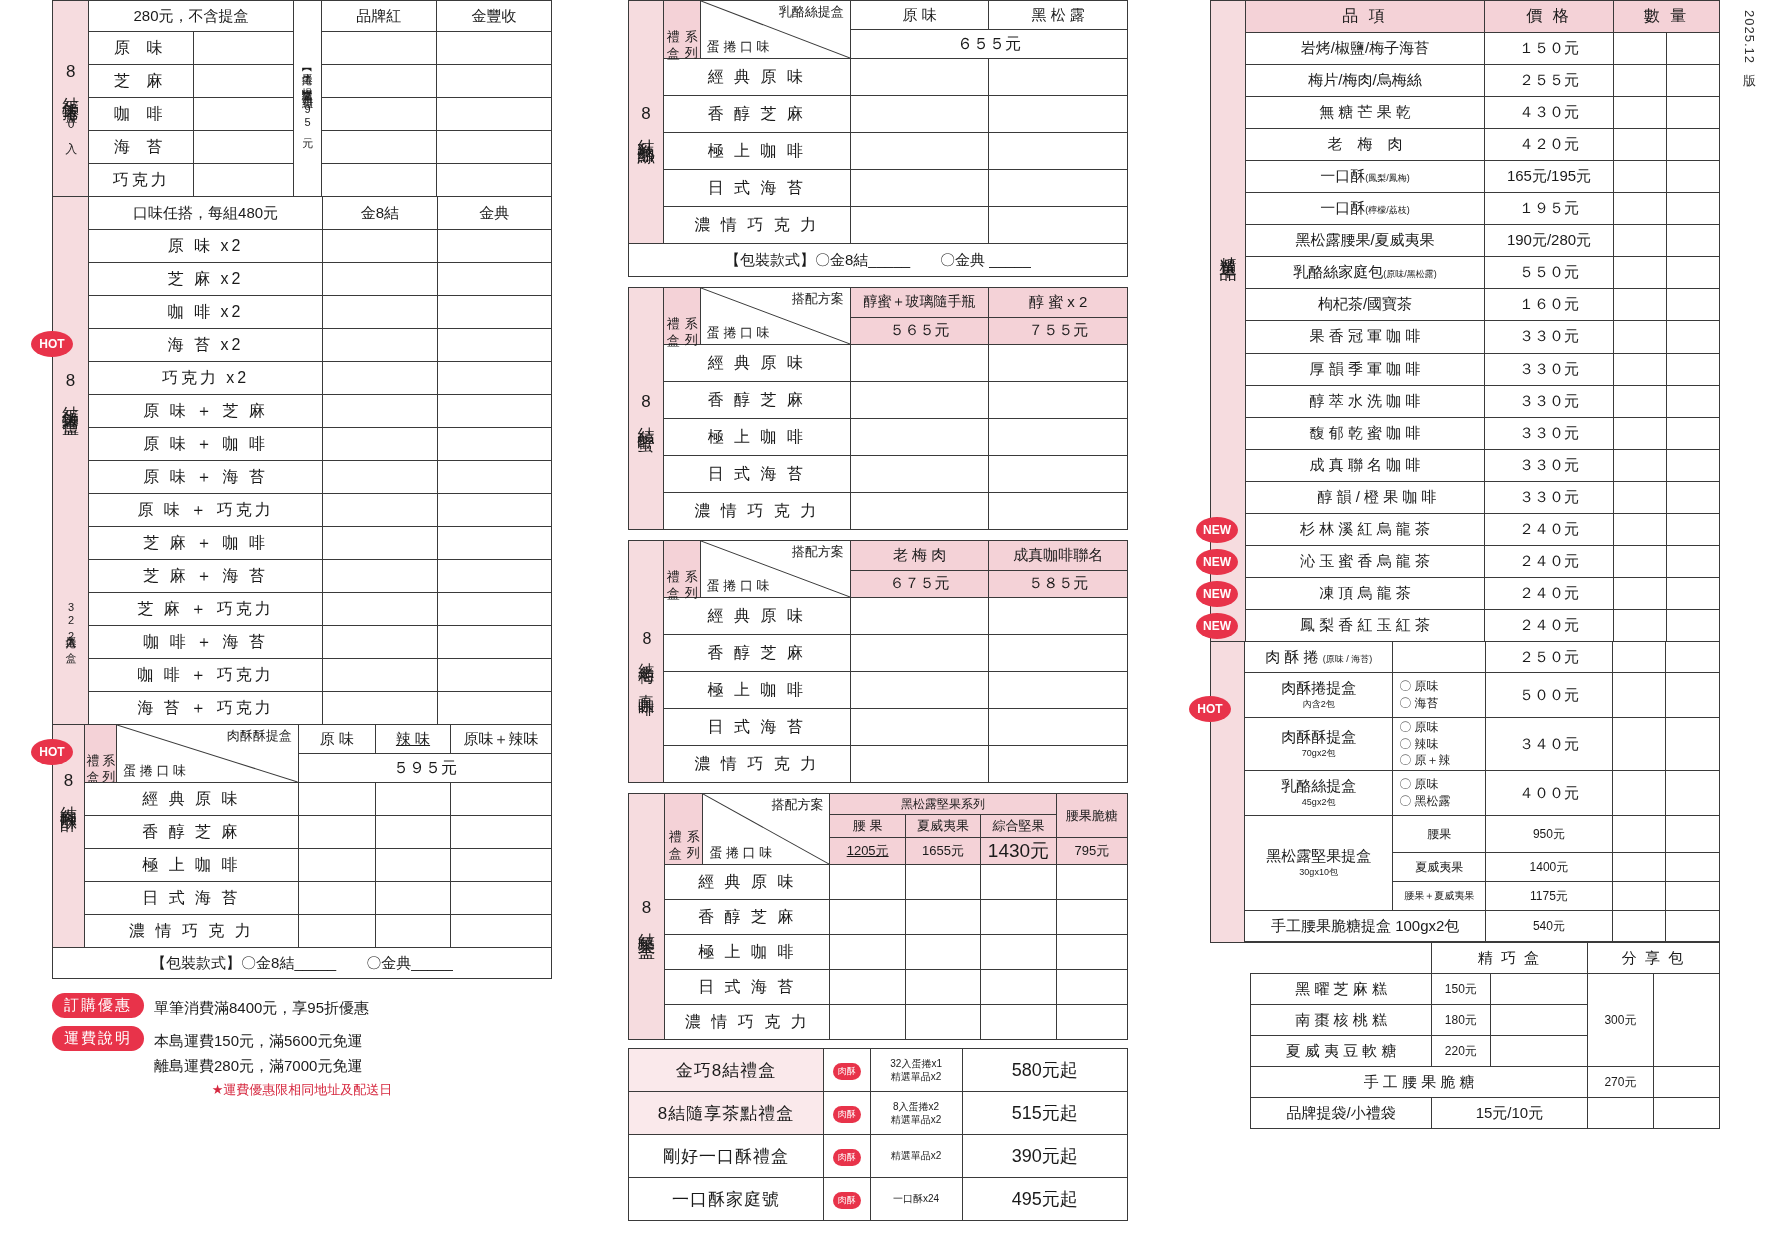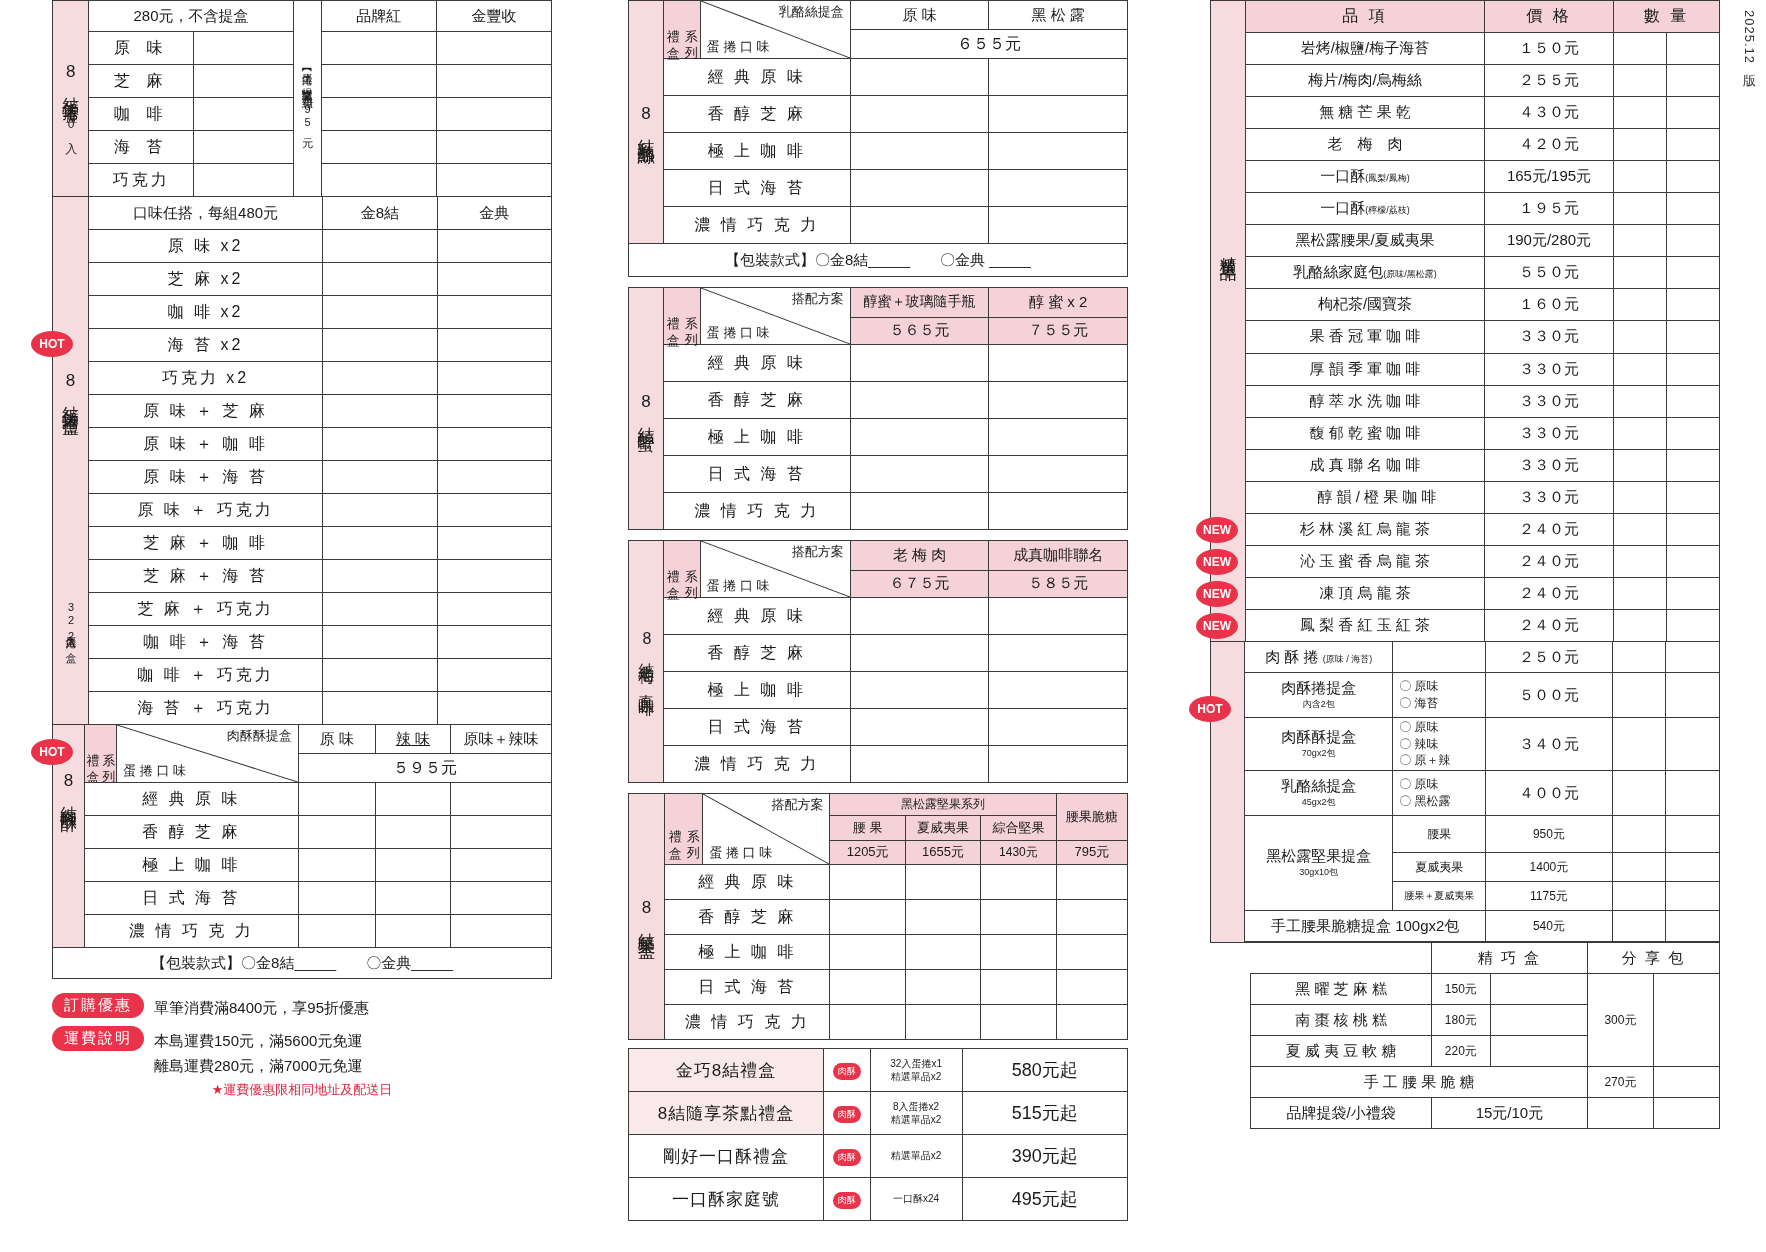--- a/index.html
+++ b/index.html
@@ -470,23 +470,23 @@
         </td>
         <td class="pinkhdr" colspan="3" style="height:20px;font-size:12px;">黑松露堅果系列</td>
         <td class="pinkhdr" rowspan="2" style="width:68px;font-size:13px;">腰果脆糖</td>
       </tr>
       <tr>
         <td class="pinkhdr" style="height:22px;width:72px;font-size:13px;">腰 果</td>
         <td class="pinkhdr" style="width:72px;font-size:13px;">夏威夷果</td>
         <td class="pinkhdr" style="width:72px;font-size:13px;">綜合堅果</td>
       </tr>
       <tr>
-        <td class="pinkhdr" style="height:22px;font-size:13px;">1205元</td>
+        <td class="pinkhdr" style="height:22px;font-size:13px;text-decoration:underline;">1205元</td>
         <td class="pinkhdr" style="font-size:13px;">1655元</td>
-        <td class="pinkhdr" style="font-size:12px;">1430元</td>
+        <td class="pinkhdr" style="font-size:19px;">1430元</td>
         <td class="pinkhdr" style="font-size:13px;">795元</td>
       </tr>
       <tr>
             <td class="white rowlab sp2" colspan="2" style="height:34px;">經 典 原 味</td>
             <td></td>
             <td></td>
             <td></td>
             <td></td>
           </tr>
       <tr>

